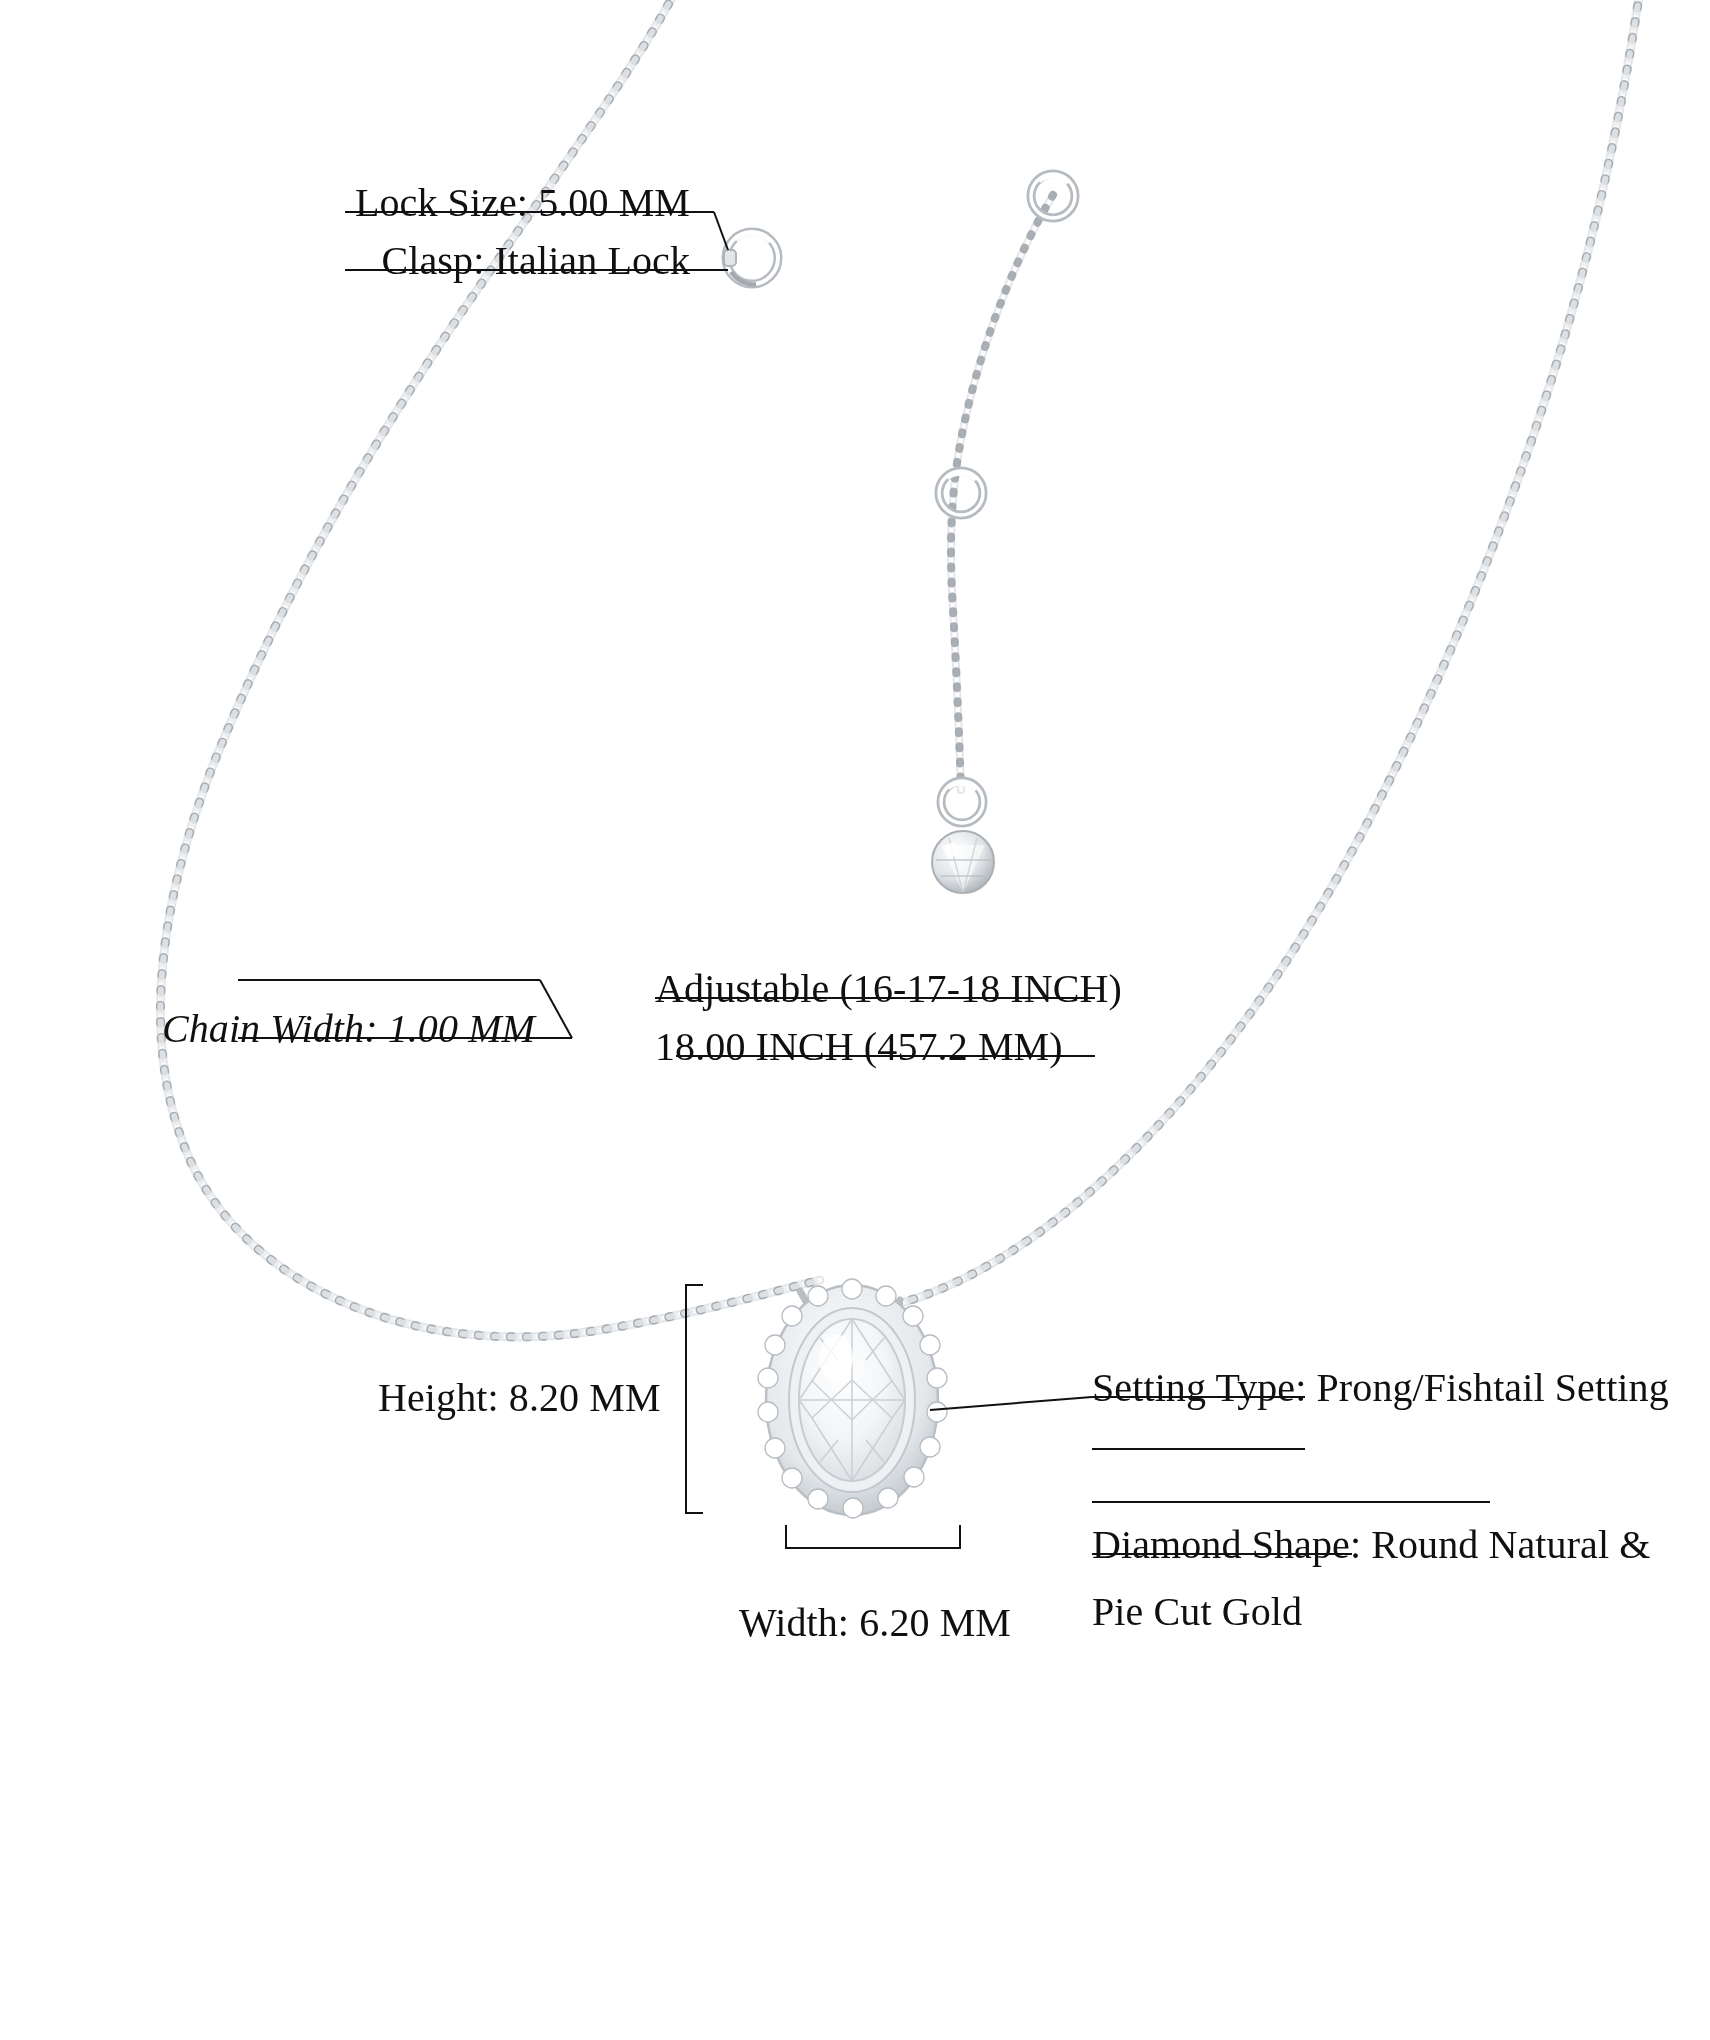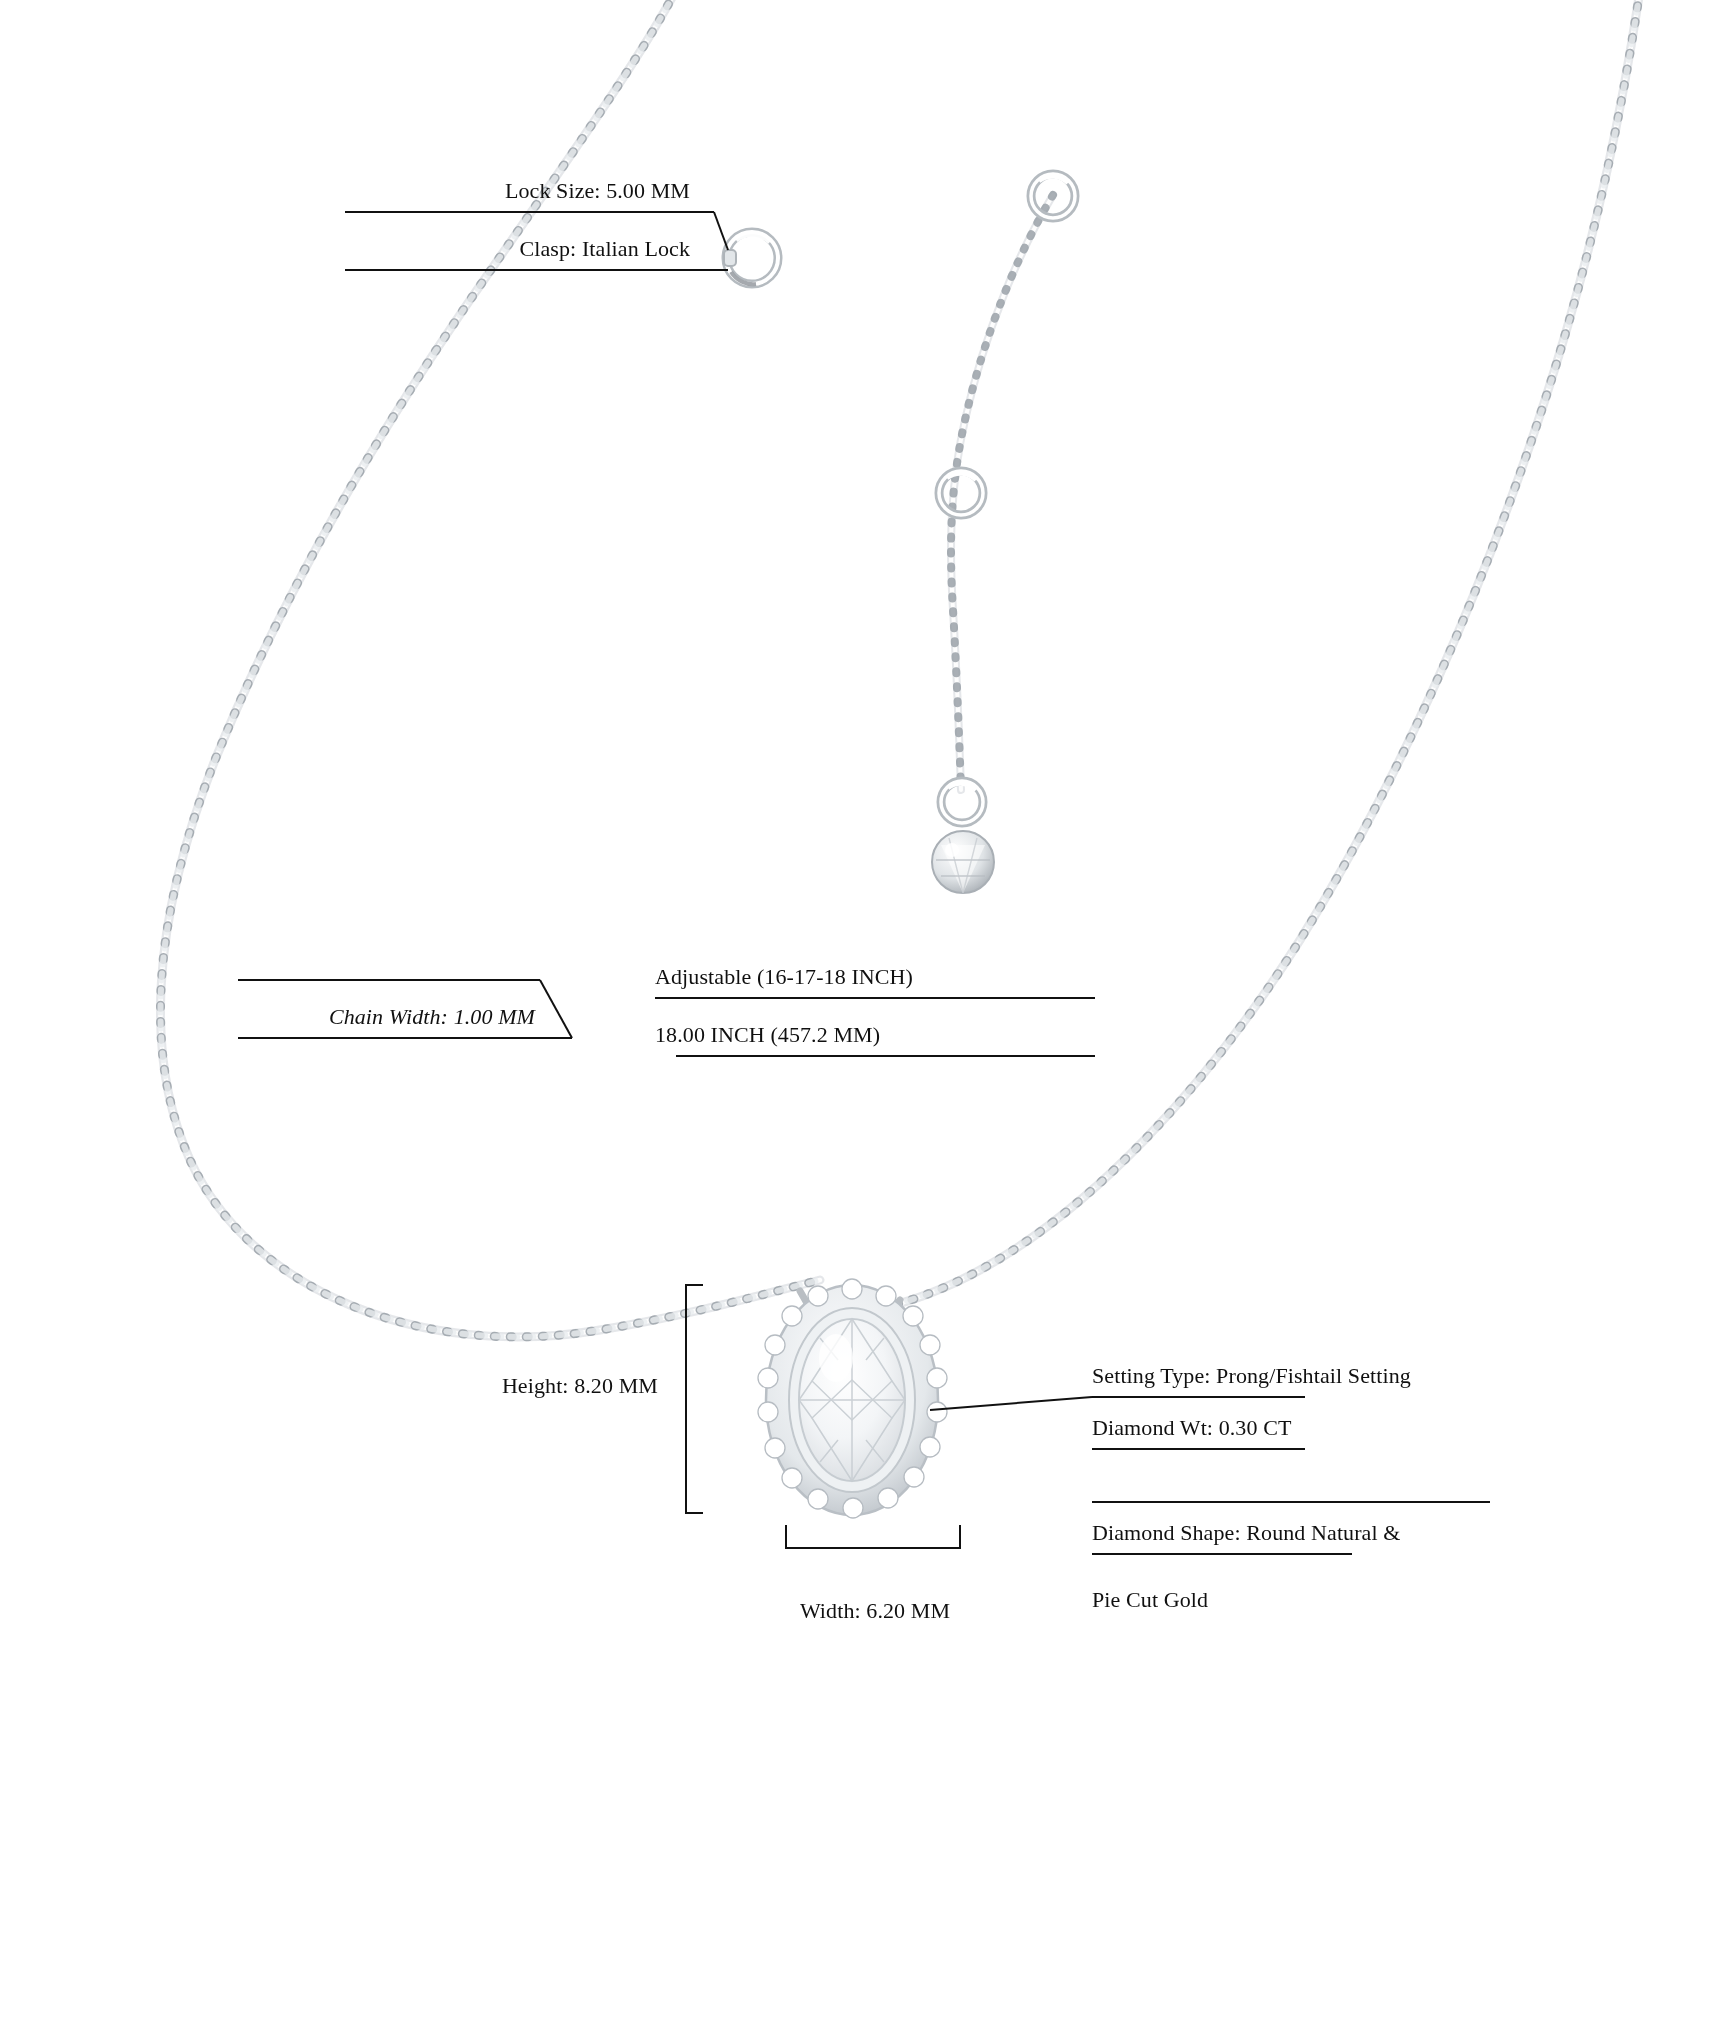--- a/index.html
+++ b/index.html
@@ -23,21 +23,21 @@
     position: absolute;
     top: 0;
     left: 0;
     width: 1710px;
     height: 2040px;
     pointer-events: none;
   }
   .label {
     position: absolute;
     font-family: "Liberation Serif", serif;
-    font-size: 22px;
+    font-size: 40px;
     line-height: 1.28;
     color: #101010;
     white-space: nowrap;
     letter-spacing: 0.1px;
   }
   .label.right { text-align: right; }
   .label.left  { text-align: left; }
   .label.center { text-align: center; }
 
   
@@ -234,20 +234,19 @@
   <div class="label left" id="lbl-adjustable">Adjustable (16-17-18 INCH)</div>
 
   <div class="label left" id="lbl-length">18.00 INCH (457.2 MM)</div>
 
   <div class="label right" id="lbl-height">Height: 8.20 MM</div>
 
   <div class="label center" id="lbl-width">Width: 6.20 MM</div>
 
   <div class="label left" id="lbl-setting">Setting Type: Prong/Fishtail Setting</div>
 
-  <div class="label left" id="lbl-dia-wt">Diamond Wt: 0.30 CT</div>
 
 
   <div class="label left" id="lbl-dia-shape">Diamond Shape: Round Natural &amp;</div>
 
   <div class="label left" id="lbl-dia-shape2">Pie Cut Gold</div>
 
 </div>
 
 </body></html>

